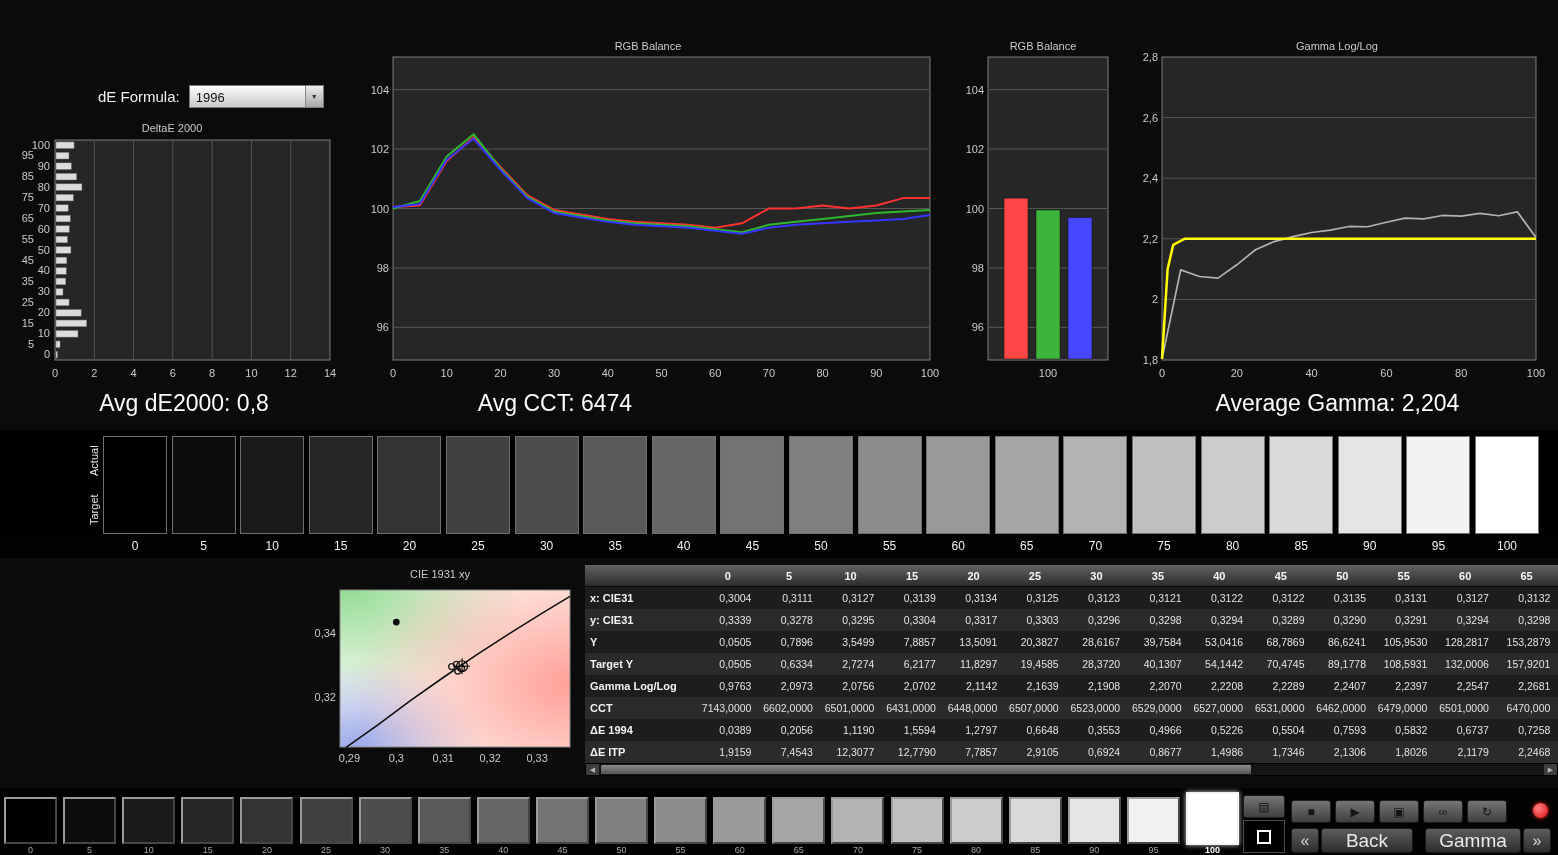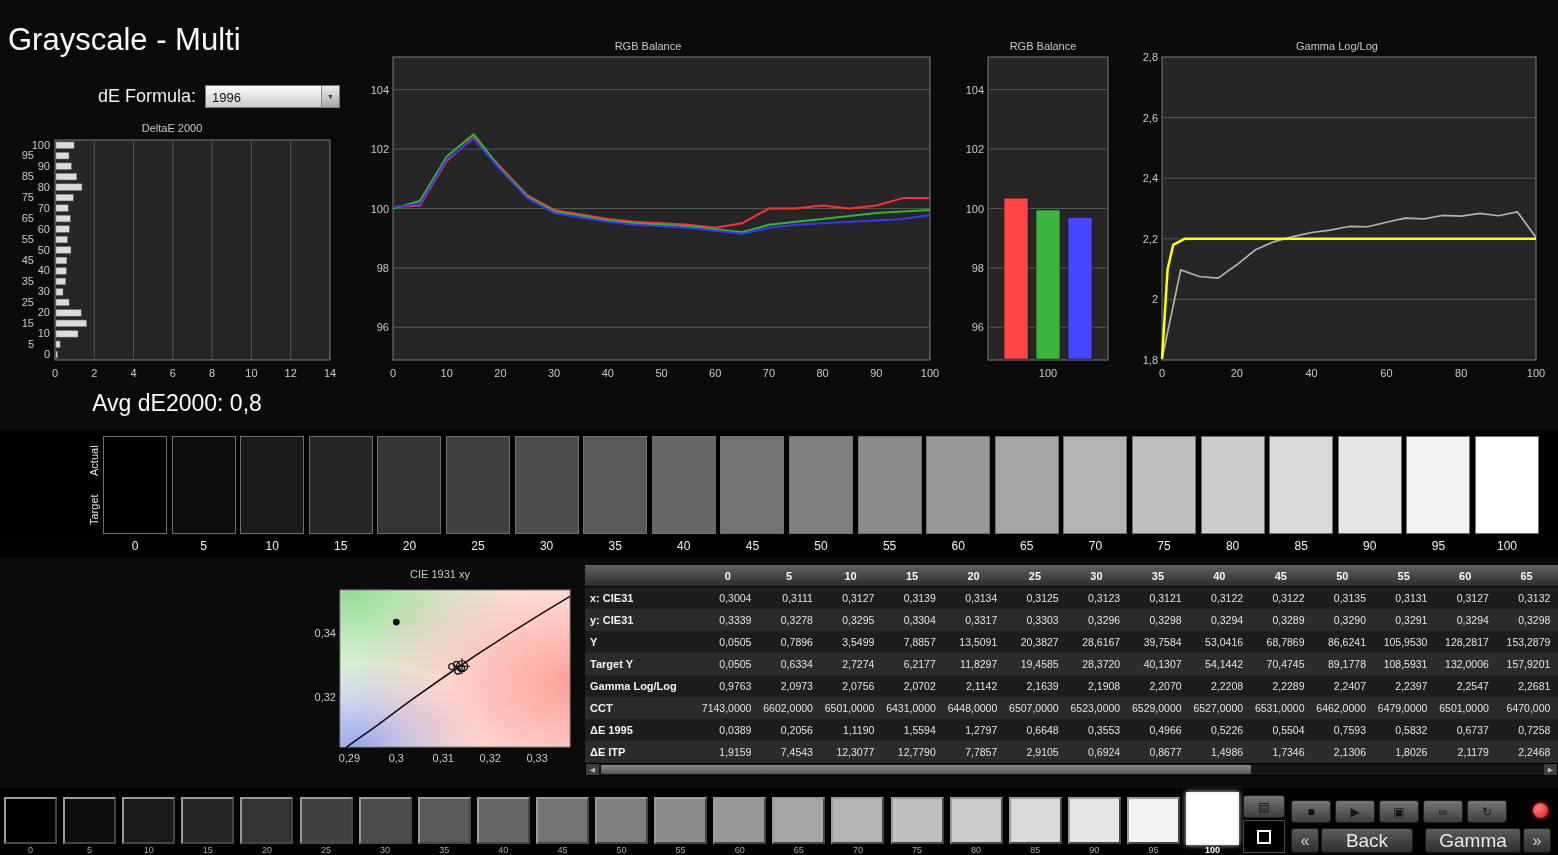--- a/index.html
+++ b/index.html
@@ -2,21 +2,21 @@
 <html><head>
 <meta charset="utf-8">
 <style>
   *{margin:0;padding:0;box-sizing:border-box;}
   html,body{width:1558px;height:855px;background:#070707;overflow:hidden;
     font-family:"Liberation Sans",sans-serif;}
   #stage{position:relative;width:1558px;height:855px;background:#0b0b0b;color:#eee;}
   .abs{position:absolute;}
   #page-title{left:8px;top:22px;font-size:31px;font-weight:400;color:#fafafa;}
   #de-formula{left:98px;top:85px;display:flex;align-items:center;gap:9px;}
-  #de-formula .lbl{font-size:18px;color:#f0f0f0;}
+  #de-formula .lbl{font-size:15px;color:#f0f0f0;}
   #de-select{width:135px;height:23px;background:linear-gradient(#fdfdfd,#c9c9c9);
     border:1px solid #7a7a7a;display:flex;align-items:stretch;cursor:pointer;}
   #de-select .val{flex:1;font-size:13px;color:#111;padding:4px 0 0 6px;}
   #de-select .dd-btn{width:18px;background:linear-gradient(#ececec,#a8a8a8);
     border-left:1px solid #888;color:#333;font-size:7px;display:flex;align-items:center;justify-content:center;}
   .summary{position:absolute;top:390px;font-size:23px;color:#fcfcfc;text-align:center;}
   
   svg text{font-family:"Liberation Sans",sans-serif;}
   .ct{fill:#c9c9c9;font-size:11px;text-anchor:middle;}
   .tick{fill:#c9c9c9;font-size:11px;}
@@ -70,21 +70,20 @@
   .navbtn{position:absolute;top:40px;height:25px;background:linear-gradient(#5c5c5c,#2e2e2e);
     border:1px solid #181818;border-radius:3px;color:#e8e8e8;font-size:19px;display:flex;
     align-items:center;justify-content:center;cursor:pointer;}
   .navbtn.chev{width:28px;font-size:16px;color:#d5d5d5;}
 </style>
 </head>
 <body>
 
 <div id="stage">
 
-  <h1 class="abs" id="page-title">Grayscale - Multi</h1>
 
   <div class="abs" id="de-formula">
     <span class="lbl">dE Formula:</span>
     <div id="de-select">
       <span class="val">1996</span>
       <span class="dd-btn">▼</span>
     </div>
   </div>
 
   <div class="abs" style="left:0;top:116px;"><svg width="345" height="262">
@@ -209,21 +208,23 @@
         <text x="37" y="341" class="tick" text-anchor="middle">0</text>
         <text x="111.8" y="341" class="tick" text-anchor="middle">20</text>
         <text x="186.6" y="341" class="tick" text-anchor="middle">40</text>
         <text x="261.4" y="341" class="tick" text-anchor="middle">60</text>
         <text x="336.2" y="341" class="tick" text-anchor="middle">80</text>
         <text x="411" y="341" class="tick" text-anchor="middle">100</text>
         <polyline points="37,323 55.7,233.91809999999992 74.4,240.49319999999994 93.1,242.12940000000003 111.8,228.7974 130.5,213.7383 149.2,205.5876 167.9,200.67900000000003 186.6,196.49759999999995 205.3,194.04330000000002 224,190.46790000000001 242.70000000000002,190.77089999999998 261.4,186.22589999999994 280.1,182.1657 298.8,182.80199999999996 317.5,179.46899999999994 336.2,180.07500000000002 354.9,177.34800000000004 373.6,179.77200000000005 392.3,175.83299999999994 411,201.58799999999994" fill="none" stroke="#b2b2b2" stroke-width="1.7" stroke-linejoin="round"></polyline>
         <polyline points="37,323 42.61,233.09999999999997 48.22,208.85999999999993 59.44,202.79999999999993 411,202.79999999999993" fill="none" stroke="#ffff00" stroke-width="2.5" stroke-linejoin="round"></polyline>
       </svg></div>
 
-  <div class="summary" style="left:7px;width:340px;">Avg dE2000: 0,8</div>
+  <div class="summary" style="left:14px;width:340px;">Avg dE2000: 0,8</div>
+  <div class="summary" style="left:385px;width:340px;">Avg CCT: 6474</div>
+  <div class="summary" style="left:1170px;width:335px;">Average Gamma: 2,204</div>
 
   <div class="abs" id="swatch-strip">
     <span class="vlabel" style="top:6px;height:49px;">Actual</span>
     <span class="vlabel" style="top:55px;height:49px;">Target</span>
     <div id="swatch-cells">
         <div class="swatch-cell" style="left: 103px;">
           <div class="sw-half" style="background: rgb(0, 0, 0);"></div>
           <div class="sw-half" style="background: rgb(0, 0, 0);"></div>
         </div>
         <div class="swatch-cell" style="left: 171.6px;">
@@ -486,21 +487,21 @@
         <div class="tcell">6523,0000</div>
         <div class="tcell">6529,0000</div>
         <div class="tcell">6527,0000</div>
         <div class="tcell">6531,0000</div>
         <div class="tcell">6462,0000</div>
         <div class="tcell">6479,0000</div>
         <div class="tcell">6501,0000</div>
         <div class="tcell">6470,000</div>
       </div>
       <div class="trow">
-        <div class="tlabel">ΔE 1995</div>
+        <div class="tlabel">ΔE 1994</div>
         <div class="tcell">0,0389</div>
         <div class="tcell">0,2056</div>
         <div class="tcell">1,1190</div>
         <div class="tcell">1,5594</div>
         <div class="tcell">1,2797</div>
         <div class="tcell">0,6648</div>
         <div class="tcell">0,3553</div>
         <div class="tcell">0,4966</div>
         <div class="tcell">0,5226</div>
         <div class="tcell">0,5504</div>

